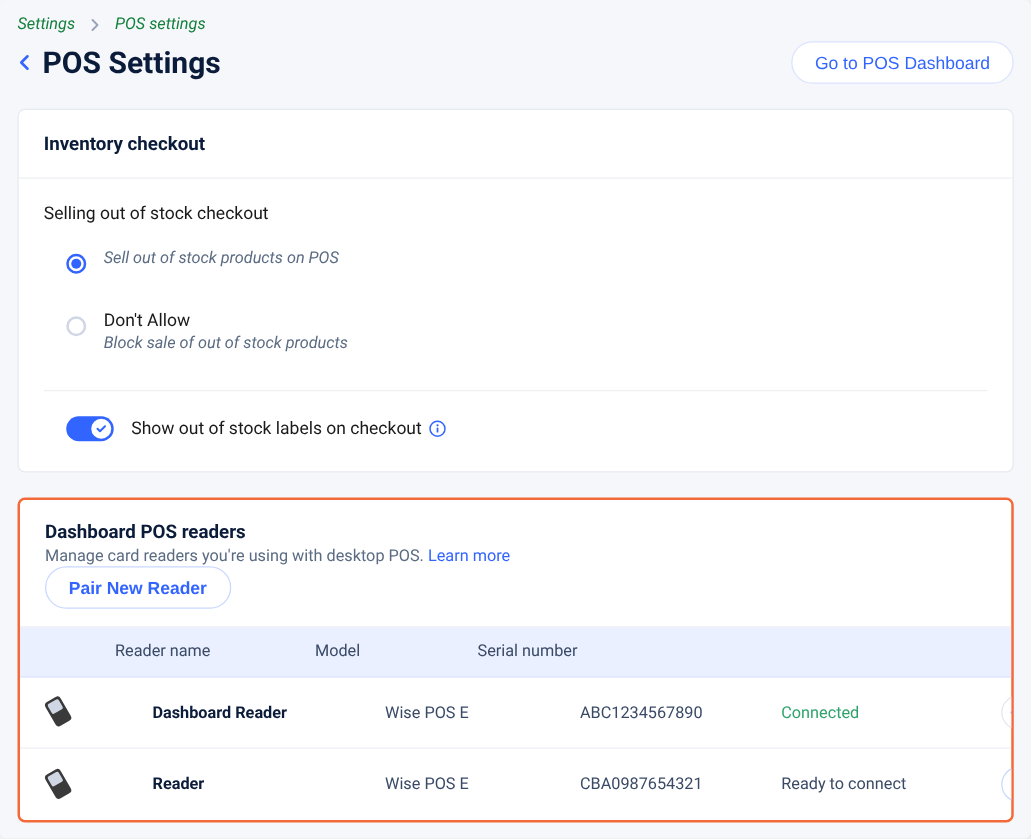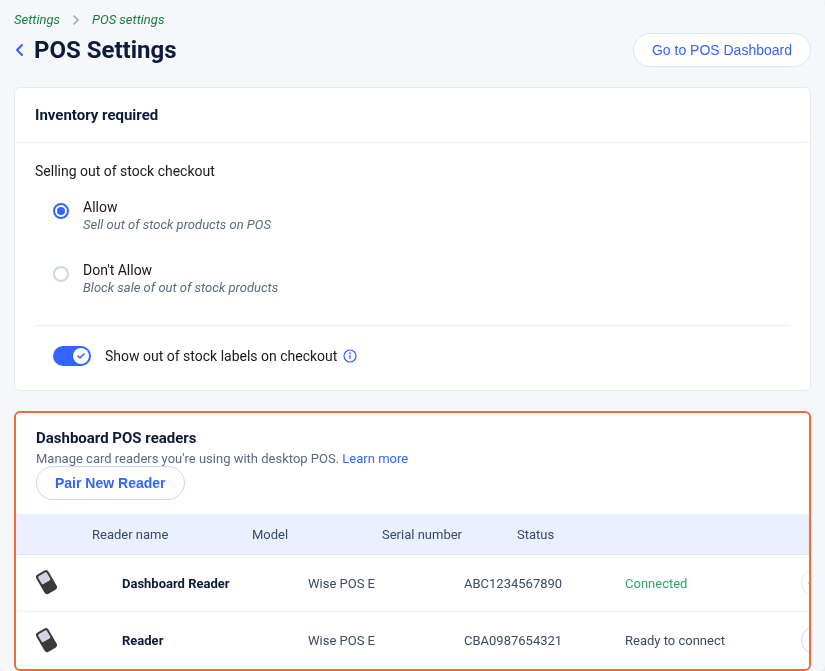--- a/index.html
+++ b/index.html
@@ -184,28 +184,27 @@
         <svg width="12" height="16" viewBox="0 0 12 16">
             <path d="M8 3 L3 8 L8 13" stroke="#3264ff" stroke-width="2" fill="none" stroke-linecap="round" stroke-linejoin="round"></path>
           </svg>
       </span>
       <h1 class="page-title">POS Settings</h1>
     </div>
     <button class="btn-outline-blue">Go to POS Dashboard</button>
   </div>
 
   <div class="card">
-    <div class="card-header">Inventory required</div>
+    <div class="card-header">Inventory checkout</div>
     <div class="card-body">
       <div class="section-subtitle">Selling out of stock checkout</div>
 
       <div class="radio-row">
         <div class="radio-dot selected"></div>
         <div class="radio-lab">
-          <span class="radio-title">Allow</span>
           <span class="radio-desc">Sell out of stock products on POS</span>
         </div>
       </div>
 
 
       <div class="radio-row">
         <div class="radio-dot"></div>
         <div class="radio-lab">
           <span class="radio-title">Don't Allow</span>
           <span class="radio-desc">Block sale of out of stock products</span>
@@ -247,21 +246,20 @@
         </p>
       </div>
       <button class="btn-pair">Pair New Reader</button>
     </div>
 
     <div class="table-head">
       <span></span>
       <span>Reader name</span>
       <span>Model</span>
       <span>Serial number</span>
-      <span>Status</span>
       <span></span>
     </div>
 
     <div class="table-row">
       <span class="reader-icon">
         <svg width="22" height="28" viewBox="0 0 22 28">
           <rect x="4" y="2" width="14" height="22" rx="3" fill="#3a3a3a"></rect>
           <rect x="6" y="4" width="10" height="9" rx="1.5" fill="#cfd6e4"></rect>
         </svg>
       </span>

